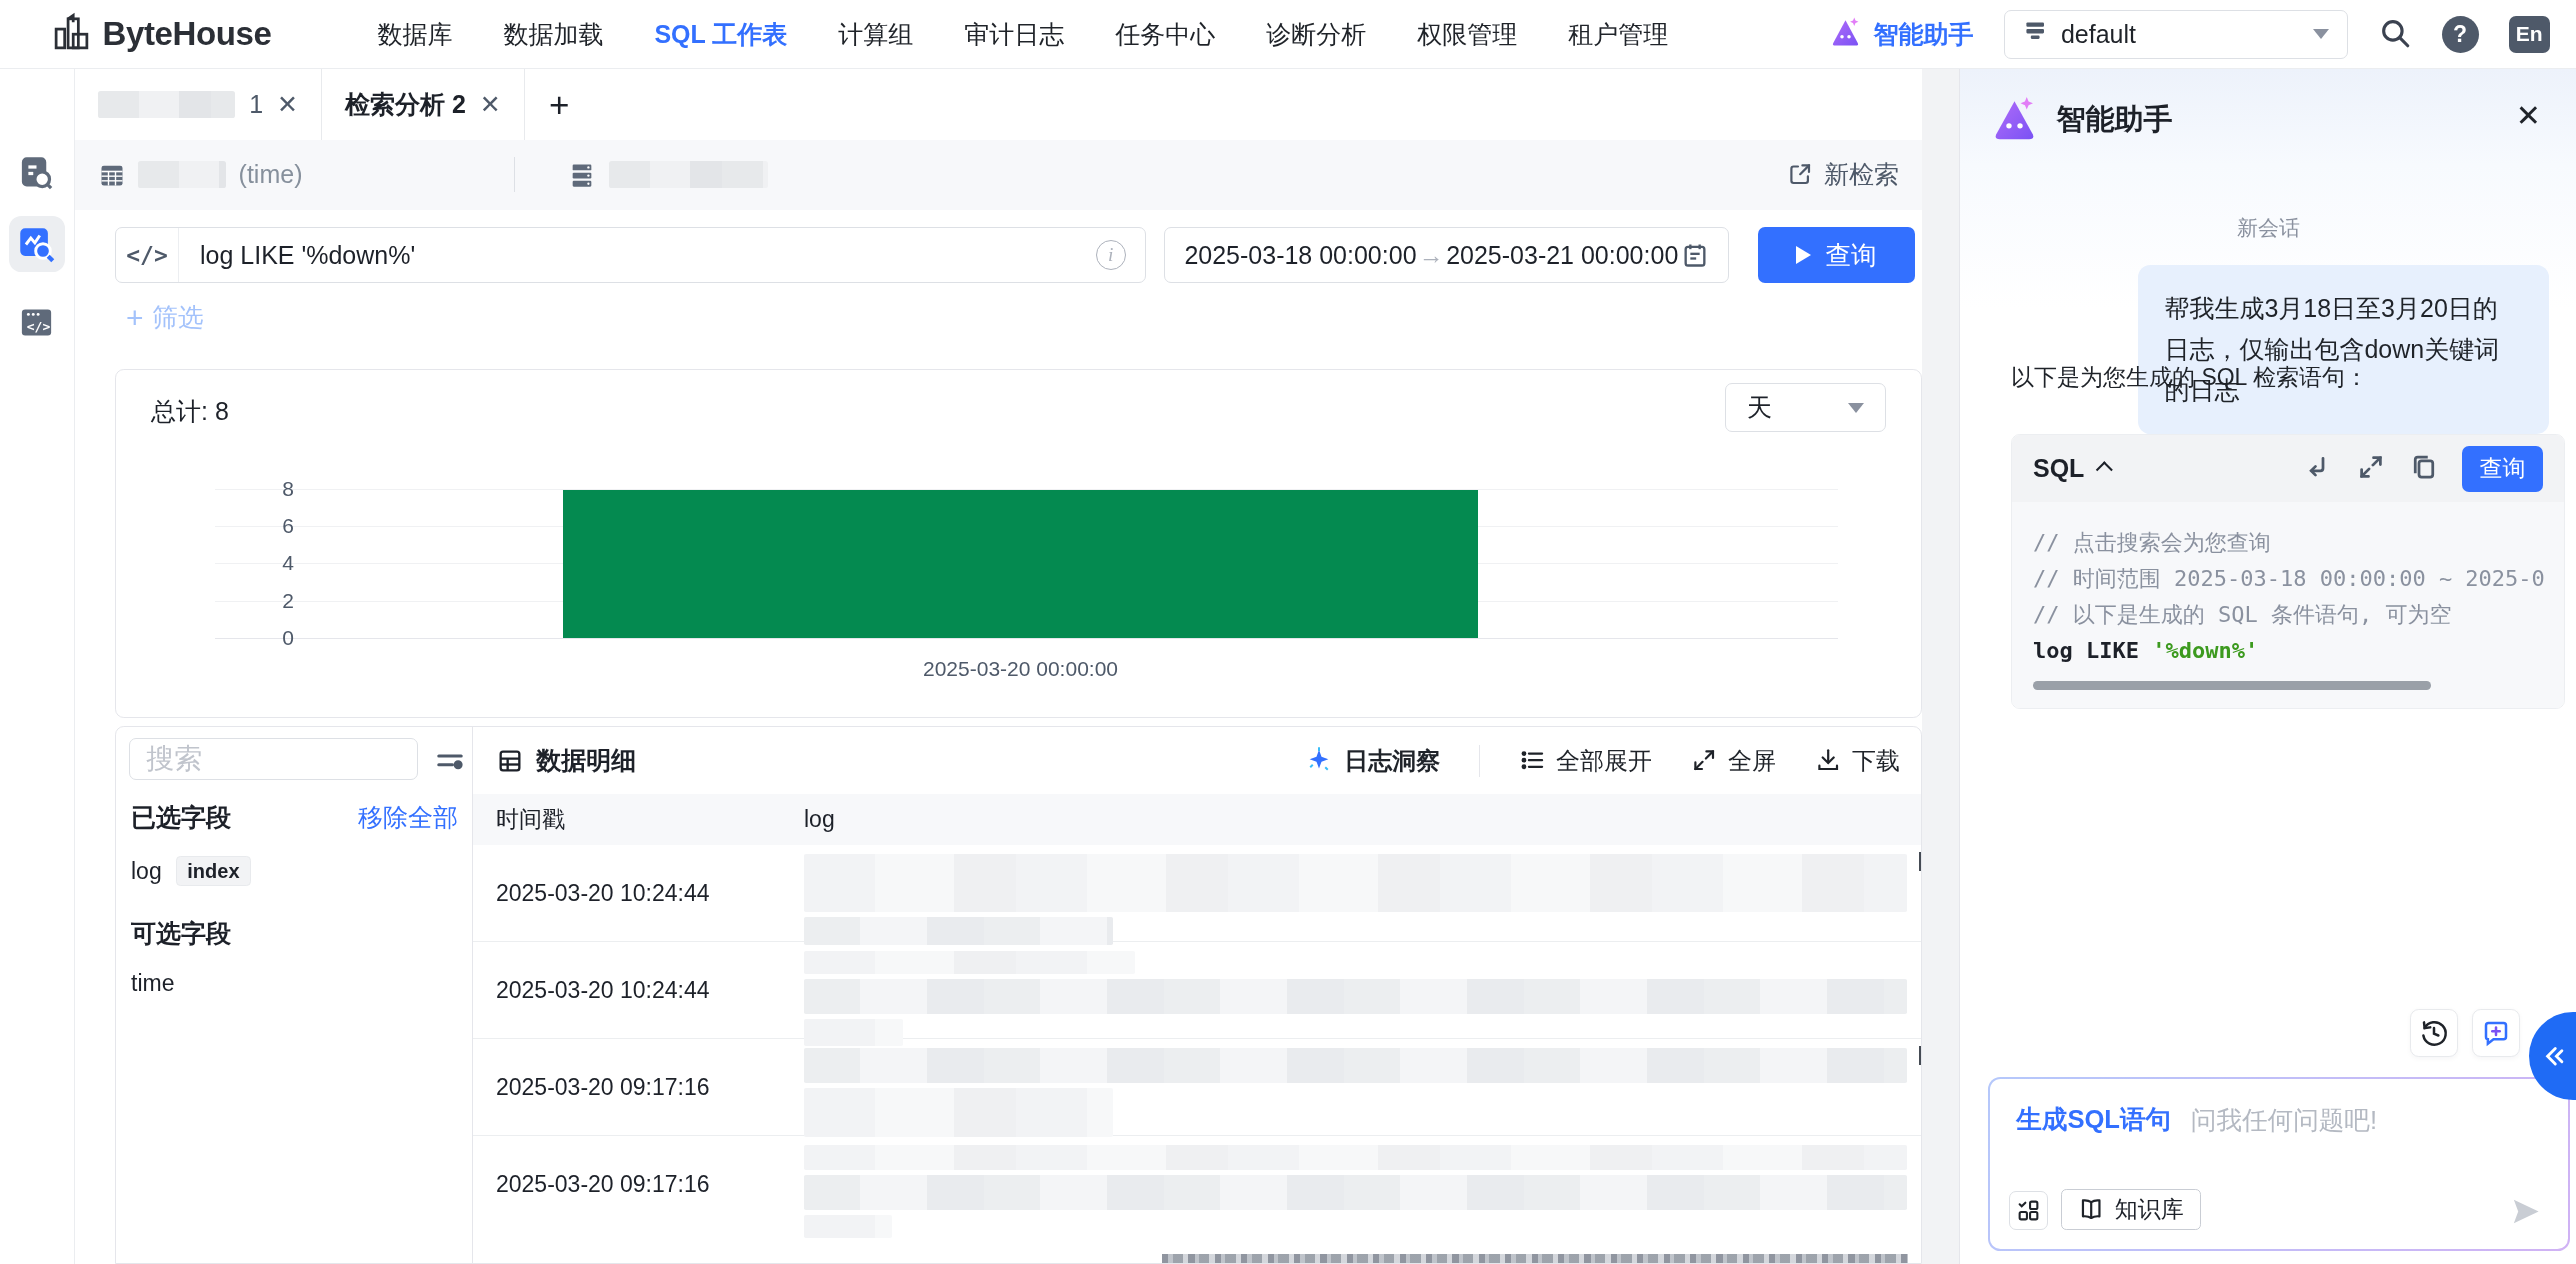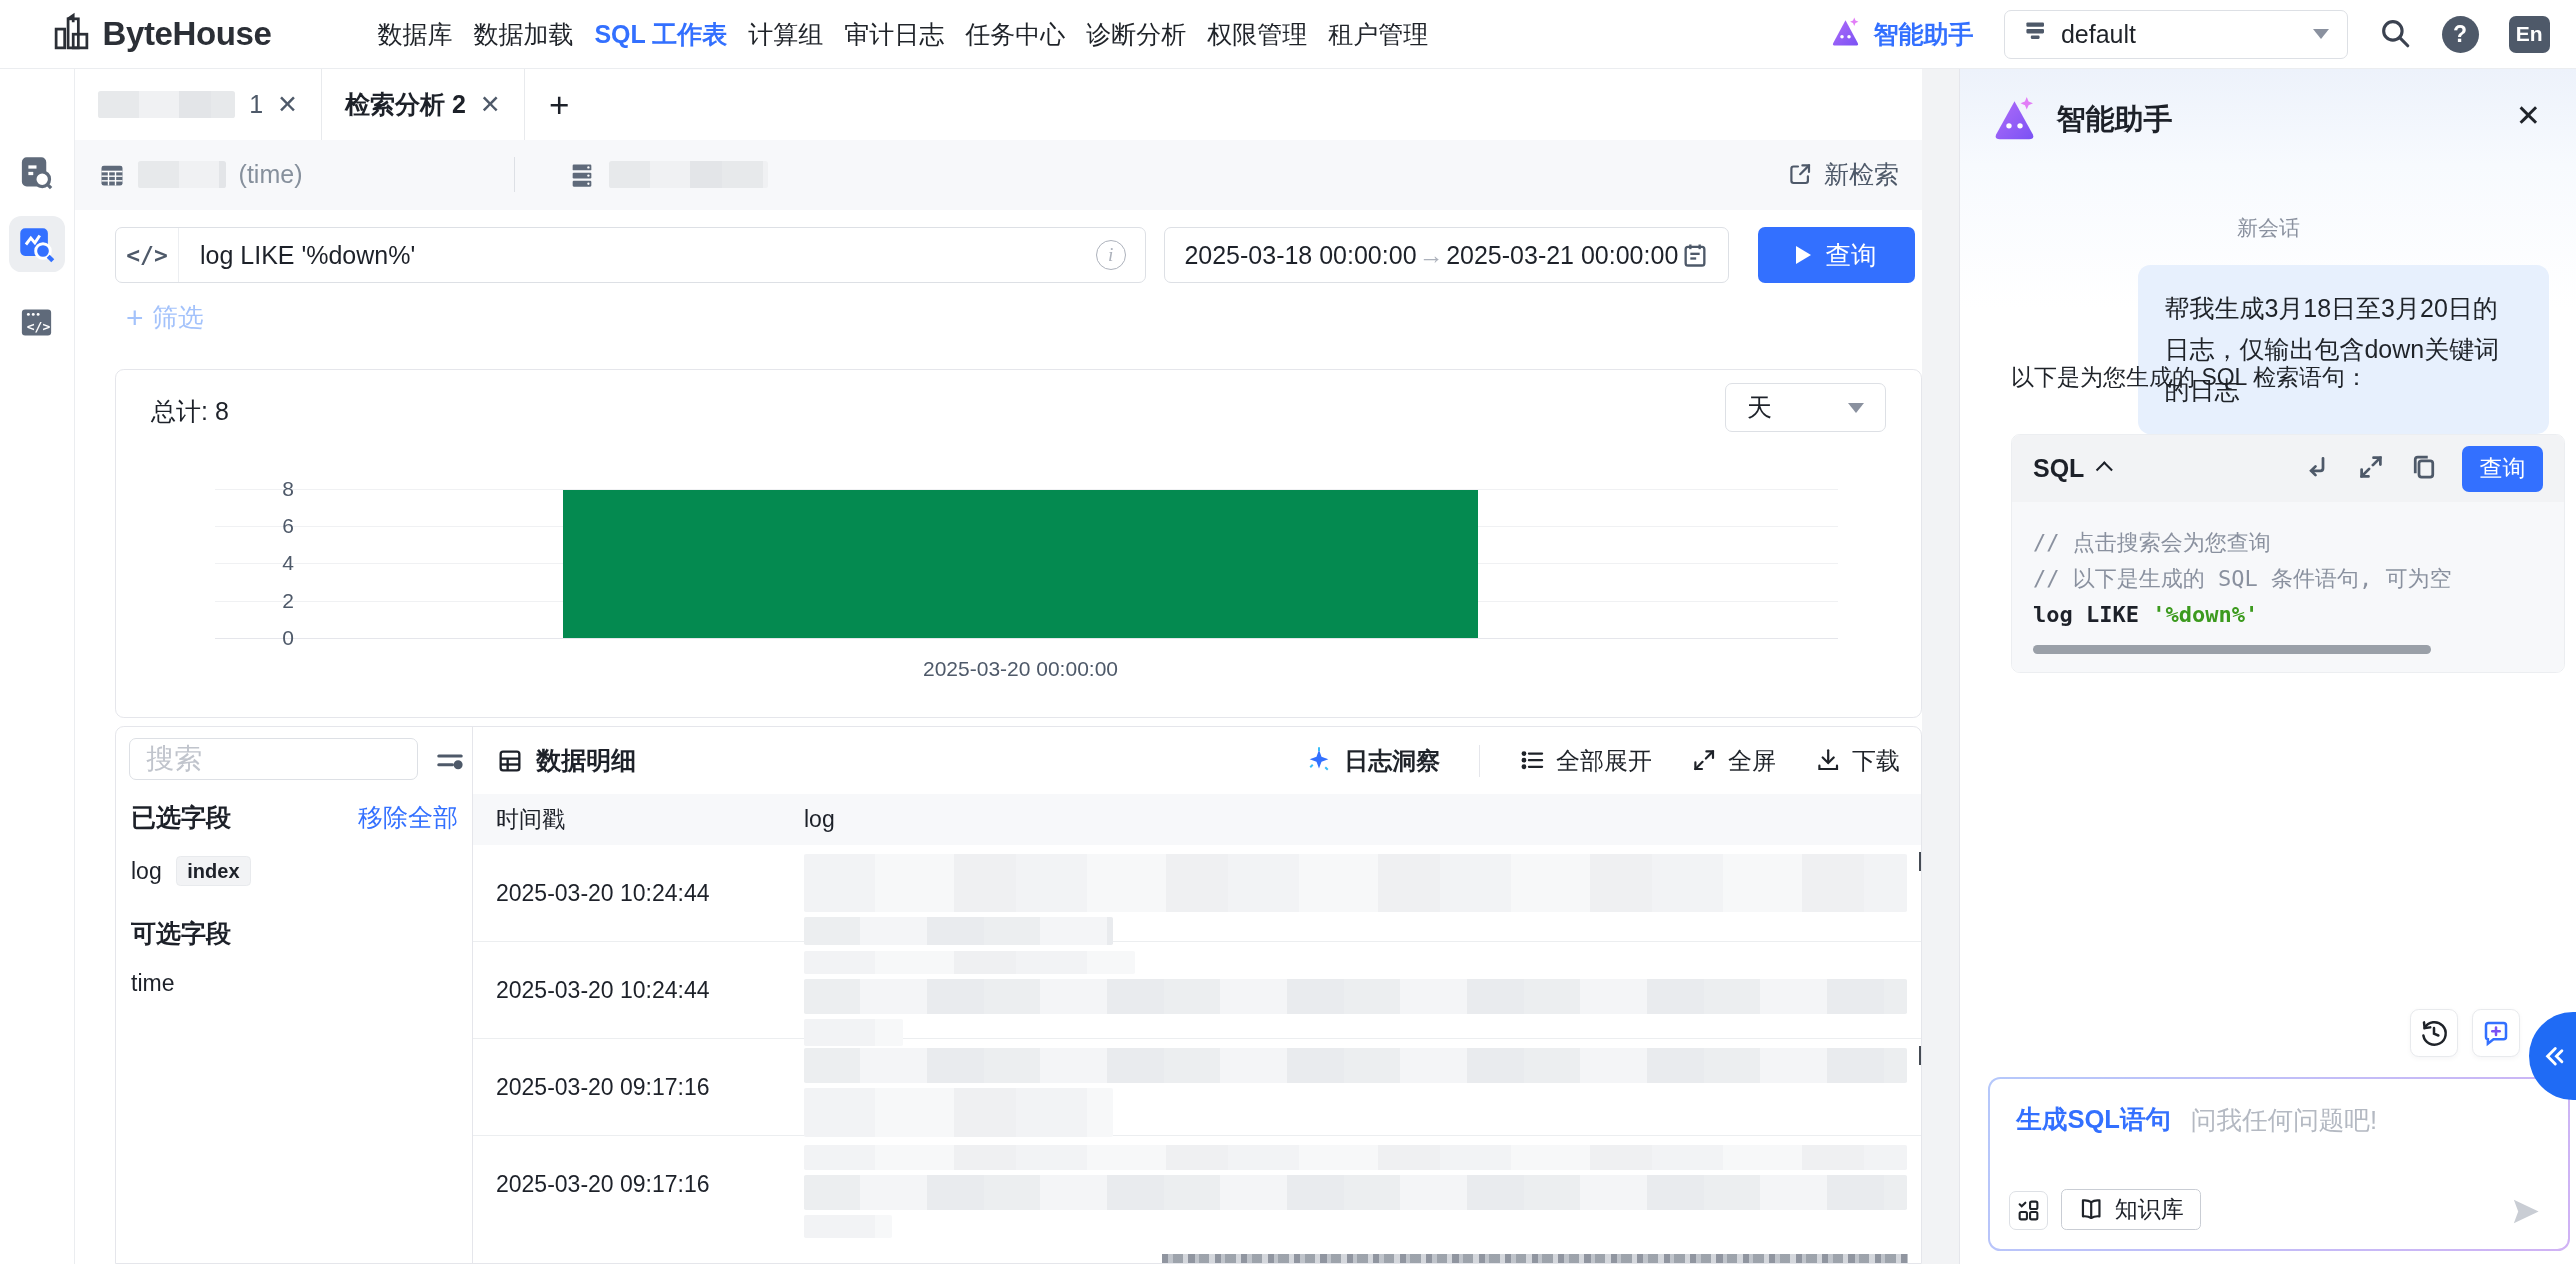--- a/index.html
+++ b/index.html
@@ -6,21 +6,21 @@
   html,body { width:2576px; height:1264px; overflow:hidden; background:#fff;
     font-family:"Liberation Sans","DejaVu Sans",sans-serif; color:#1d2129; }
   .abs { position:absolute; }
   .page { position:relative; width:2576px; height:1264px; }
 
   
   .navbar { left:0; top:0; width:2576px; height:69px; background:#fff;
     border-bottom:0.9px solid #ebedf0; display:flex; align-items:center; z-index:30; }
   .brand { display:flex; align-items:center; gap:10.6px; margin-left:51px; }
   .brand-name { font-size:33px; font-weight:bold; color:#2b2f36; letter-spacing:-0.4px; }
-  .nav-menu { display:flex; align-items:center; gap:21px; margin-left:106px; }
+  .nav-menu { display:flex; align-items:center; gap:51px; margin-left:106px; }
   .nav-item { font-size:25px; color:#1f2329; cursor:pointer; white-space:nowrap; }
   .nav-item.active { color:#3370ff; font-weight:bold; }
   .nav-right { margin-left:auto; display:flex; align-items:center; gap:30px; margin-right:26.4px; }
   .ai-entry { display:flex; align-items:center; gap:10.6px; color:#3370ff; font-size:25px; font-weight:bold; cursor:pointer; }
   .ws-select { width:344px; height:49px; border:0.9px solid #dde0e5; border-radius:7px;
     display:flex; align-items:center; padding:0 17.6px; gap:12.3px; font-size:25px; color:#1f2329; background:#fff; }
   .ws-caret { margin-left:auto; width:0; height:0; border-left:8.8px solid transparent;
     border-right:8.8px solid transparent; border-top:10.6px solid #8a919f; }
   .round-dark { width:37px; height:37px; border-radius:50%; background:#4e5969; color:#fff;
     display:flex; align-items:center; justify-content:center; font-size:23px; font-weight:bold; }
@@ -548,20 +548,21 @@
             <svg width="30" height="30" viewBox="0 0 24 24" fill="none" stroke="#4e5969" stroke-width="2.2" stroke-linejoin="round">
               <rect x="8" y="7" width="11" height="13" rx="2"></rect>
                 <path d="M15 4 H7 Q5 4 5 6 V17"></path>
             </svg>
           </span>
           <div class="sql-run">查询</div>
         </div>
       </div>
       <div class="sql-body">
         <div class="code-comment">// 点击搜索会为您查询</div>
+        <div class="code-comment">// 时间范围 2025-03-18 00:00:00 ~ 2025-0</div>
         <div class="code-comment">// 以下是生成的 SQL 条件语句, 可为空</div>
         <div><span class="code-kw">log LIKE </span><span class="code-str">'%down%'</span></div>
         <div class="hscroll"></div>
       </div>
     </div>
 
     <div class="hist-btns">
       <div class="sq-btn">
         <svg width="30" height="30" viewBox="0 0 24 24" fill="none" stroke="#1f2329" stroke-width="2" stroke-linecap="round">
           <path d="M4.5 8 A 9 9 0 1 1 3.5 14"></path>

